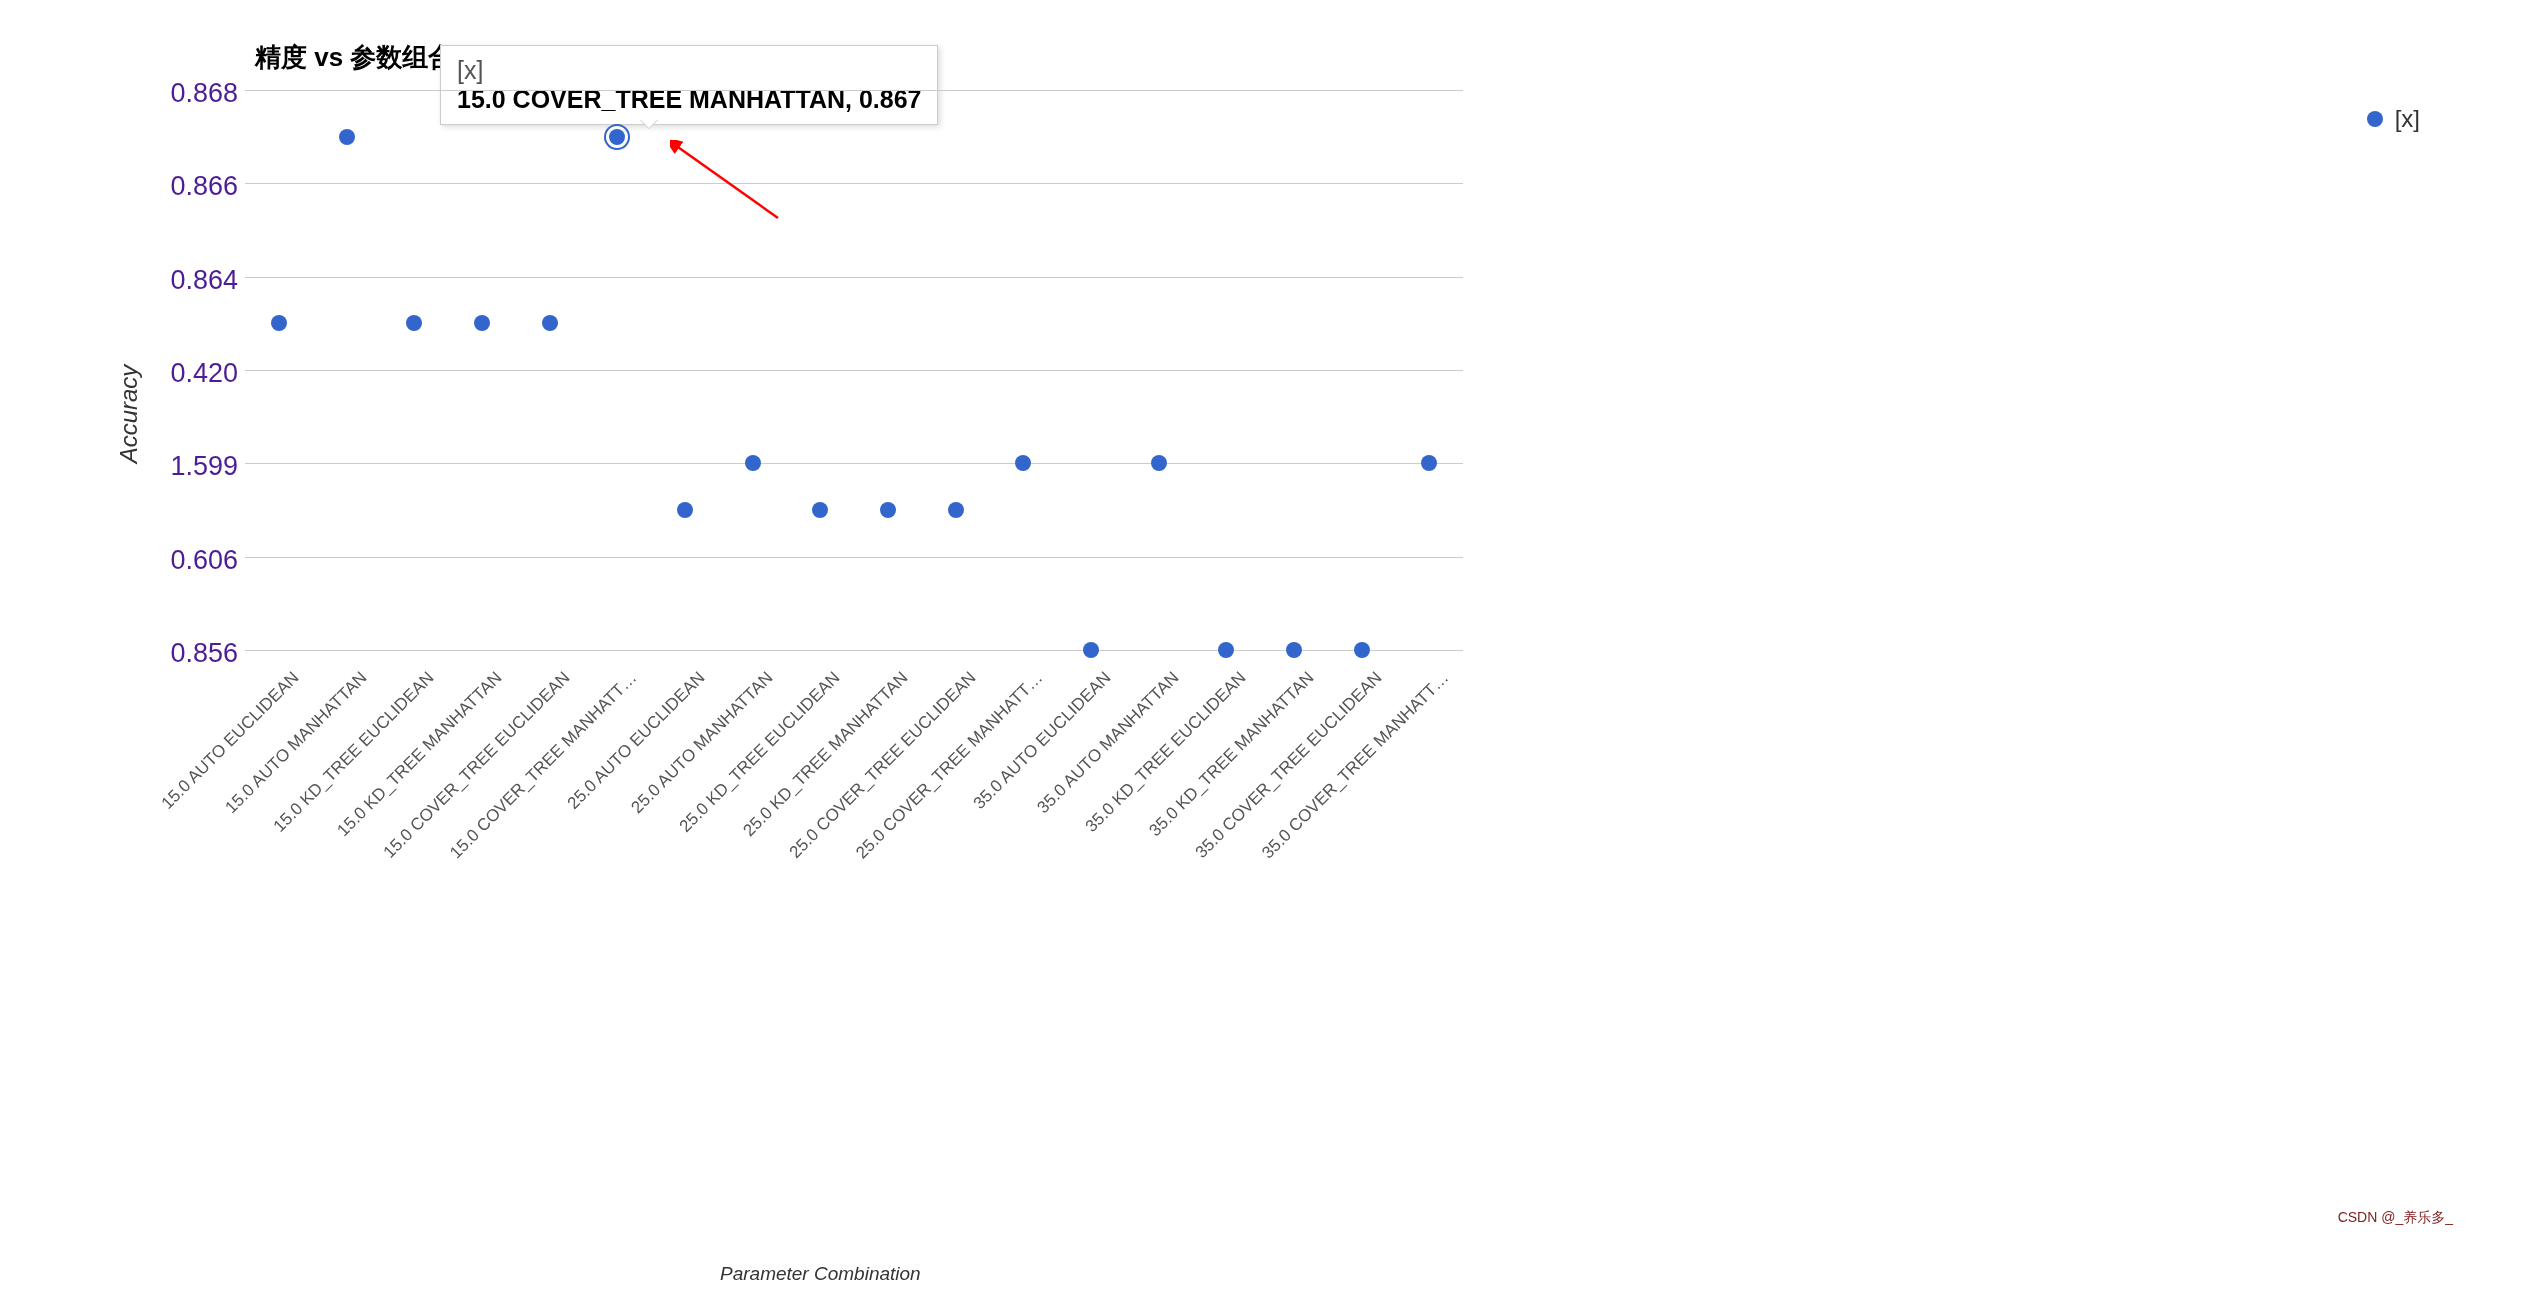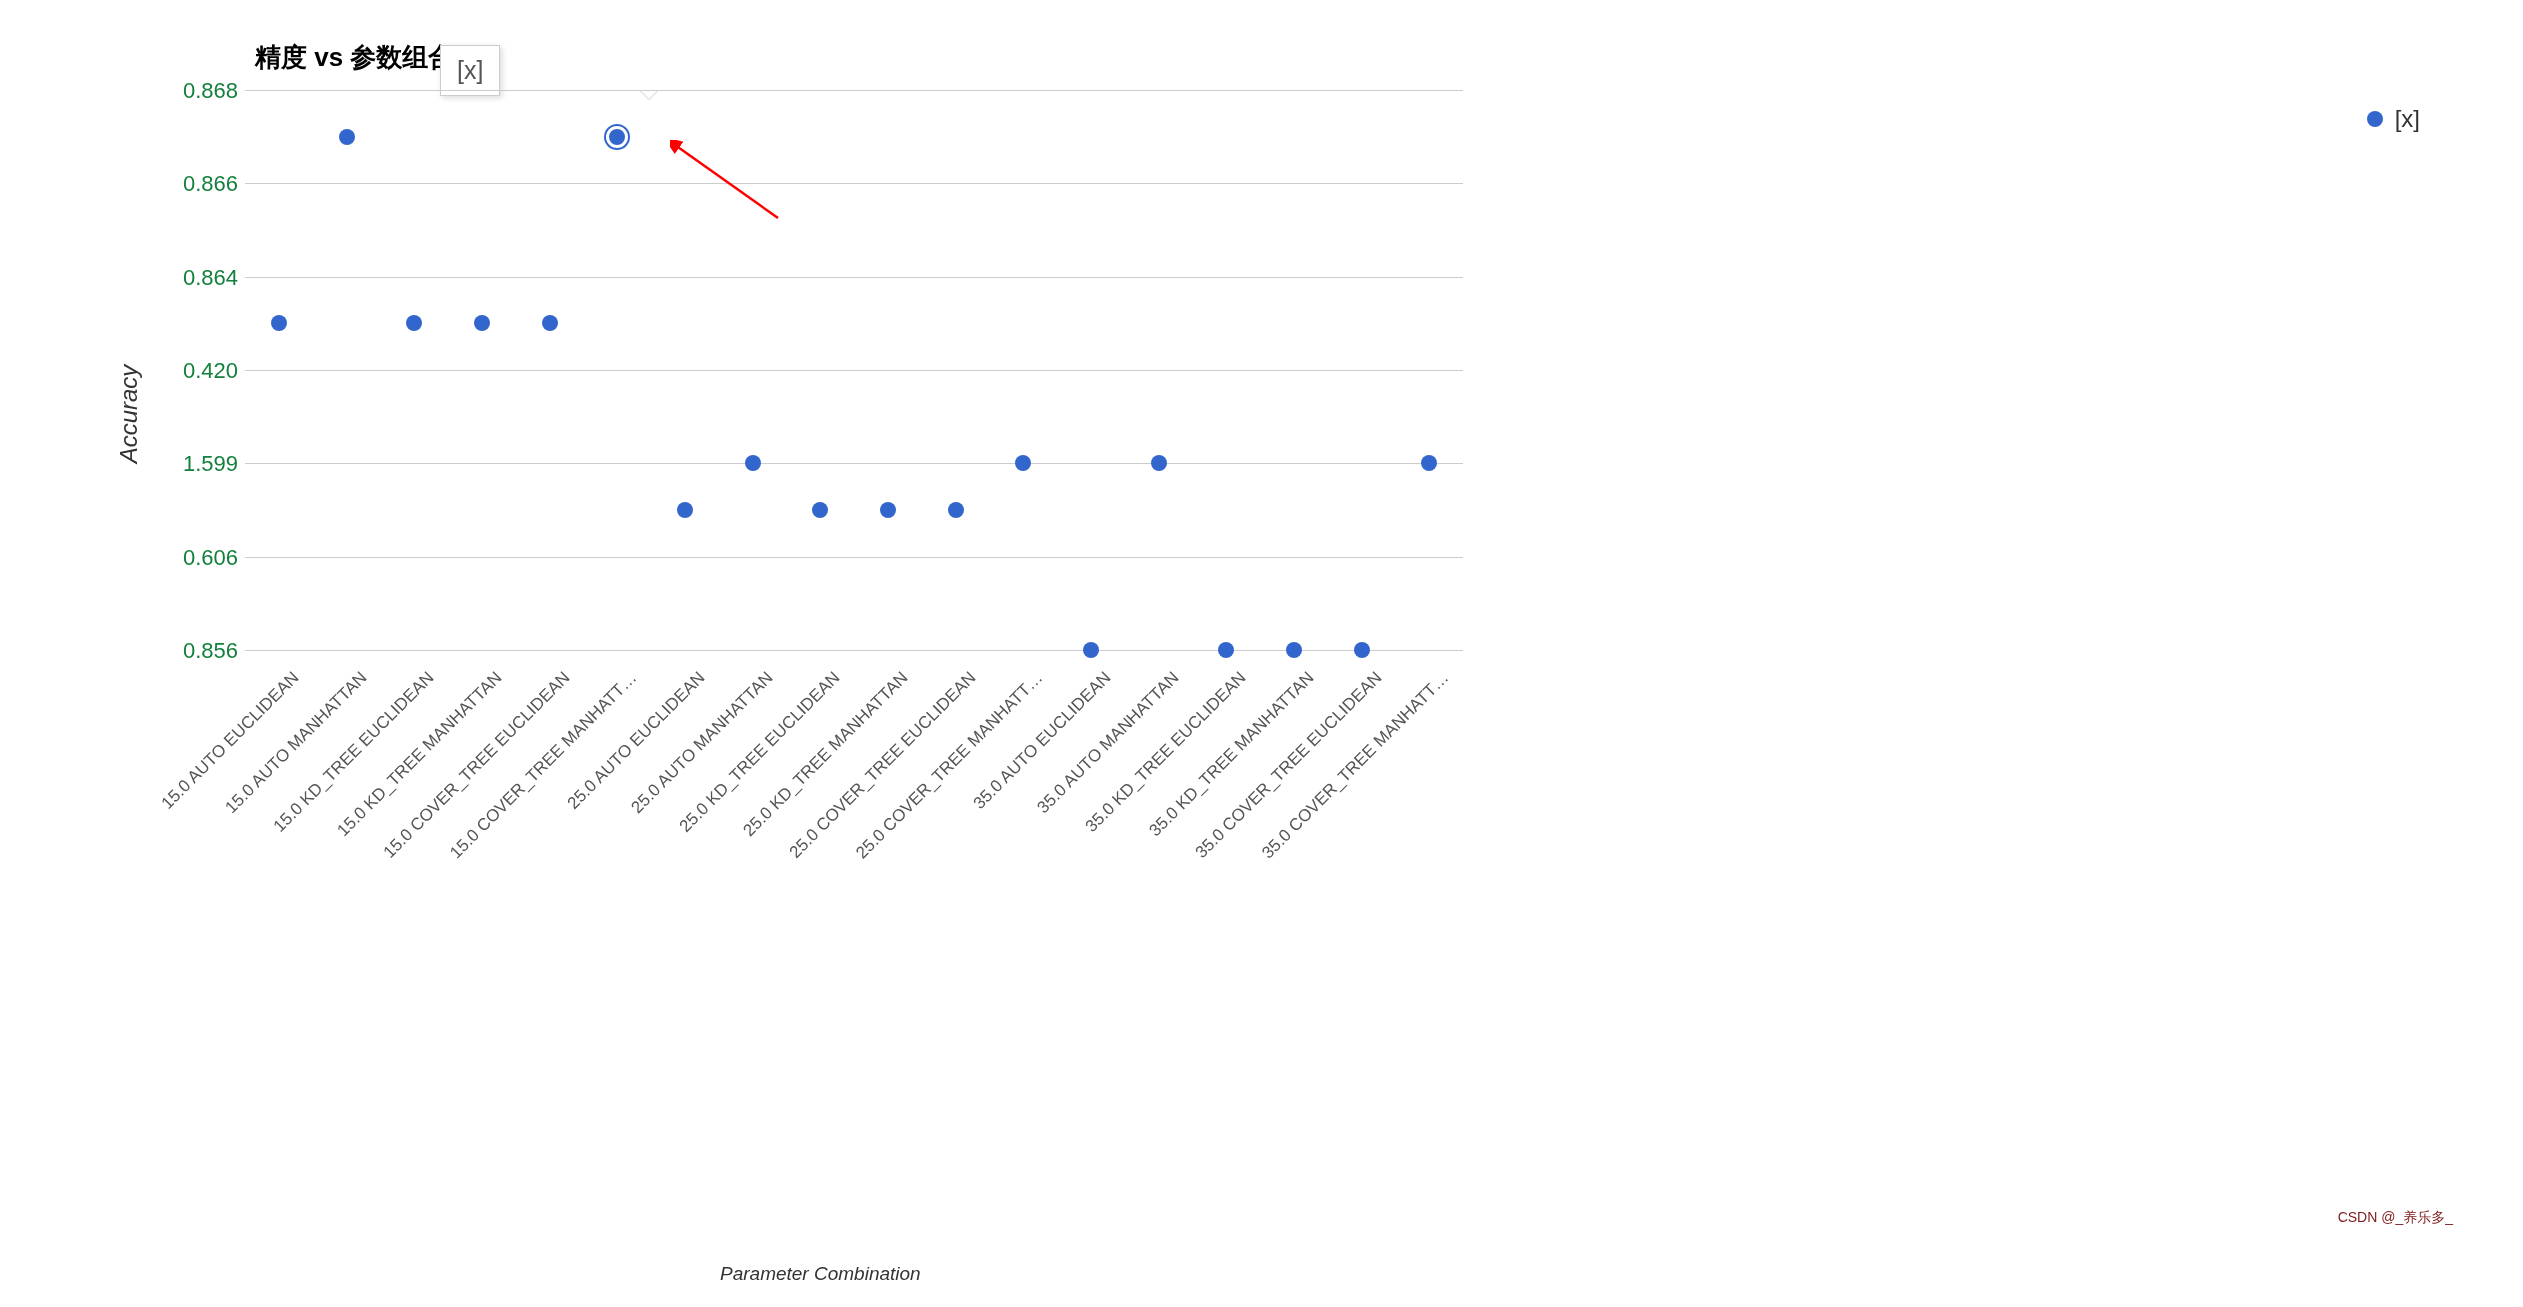--- a/index.html
+++ b/index.html
@@ -3,21 +3,21 @@
 <meta charset="utf-8">
 <style>
 *{box-sizing:border-box;margin:0;padding:0}
 body{font-family:Arial,sans-serif;background:#fff;width:2523px;height:1307px;position:relative;overflow:hidden}
 .chart-container{position:absolute;left:60px;top:20px;width:2400px;height:1270px}
 .title{position:absolute;left:195px;top:20px;font-size:26px;font-weight:bold;color:#000}
 .y-axis-label{position:absolute;left:20px;top:380px;transform:rotate(-90deg);transform-origin:center;font-size:24px;font-style:italic;color:#333}
 .x-axis-label{position:absolute;left:660px;bottom:5px;font-size:19px;font-style:italic;color:#333}
 .plot-area{position:absolute;left:185px;top:70px;width:1218px;height:560px}
 .gridline{position:absolute;left:0;width:100%;height:1px;background:#ccc}
-.y-tick{position:absolute;right:1225px;font-size:22px;color:#15803d;text-align:right;width:80px}
+.y-tick{position:absolute;right:1225px;font-size:27px;color:#4c1d95;text-align:right;width:80px}
 .x-tick{position:absolute;font-size:17px;color:#555;transform:rotate(-45deg);transform-origin:top right;white-space:nowrap;text-align:right;width:300px}
 .point{position:absolute;width:16px;height:16px;border-radius:50%;background:#3366cc;transform:translate(-50%,-50%)}
 .point.highlight{background:#3366cc;box-shadow:0 0 0 3px #fff,0 0 0 5px #3366cc}
 .tooltip{position:absolute;left:380px;top:25px;background:#fff;border:1px solid #ccc;padding:10px 16px;font-size:25px;box-shadow:2px 2px 6px rgba(0,0,0,0.15)}
 .tooltip .lbl{color:#555;display:block}
 .tooltip .val{font-weight:bold;color:#000;display:block}
 .tooltip::after{content:"";position:absolute;bottom:-12px;left:200px;border:8px solid transparent;border-top-color:#fff}
 .tooltip::before{content:"";position:absolute;bottom:-14px;left:199px;border:9px solid transparent;border-top-color:#ccc}
 .legend{position:absolute;right:40px;top:85px;display:flex;align-items:center;gap:12px}
 .legend-dot{width:16px;height:16px;border-radius:50%;background:#3366cc}
@@ -29,20 +29,21 @@
 </style>
 </head>
 <body>
 
 <div class="chart-container">
 
   <div class="title">精度 vs 参数组合</div>
 
   <div class="tooltip">
     <span class="lbl">[x]</span>
+    <span class="val">15.0 COVER_TREE MANHATTAN, 0.867</span>
   </div>
 
   <div class="y-axis-label">Accuracy</div>
 
   <div class="plot-area" id="plot">
       <div class="gridline" style="top: 560px;"></div>
       <div class="y-tick" style="top: 548px; text-align: right;">0.856</div>
       <div class="gridline" style="top: 466.667px;"></div>
       <div class="y-tick" style="top: 454.667px;">0.606</div>
       <div class="gridline" style="top: 373.333px;"></div>

